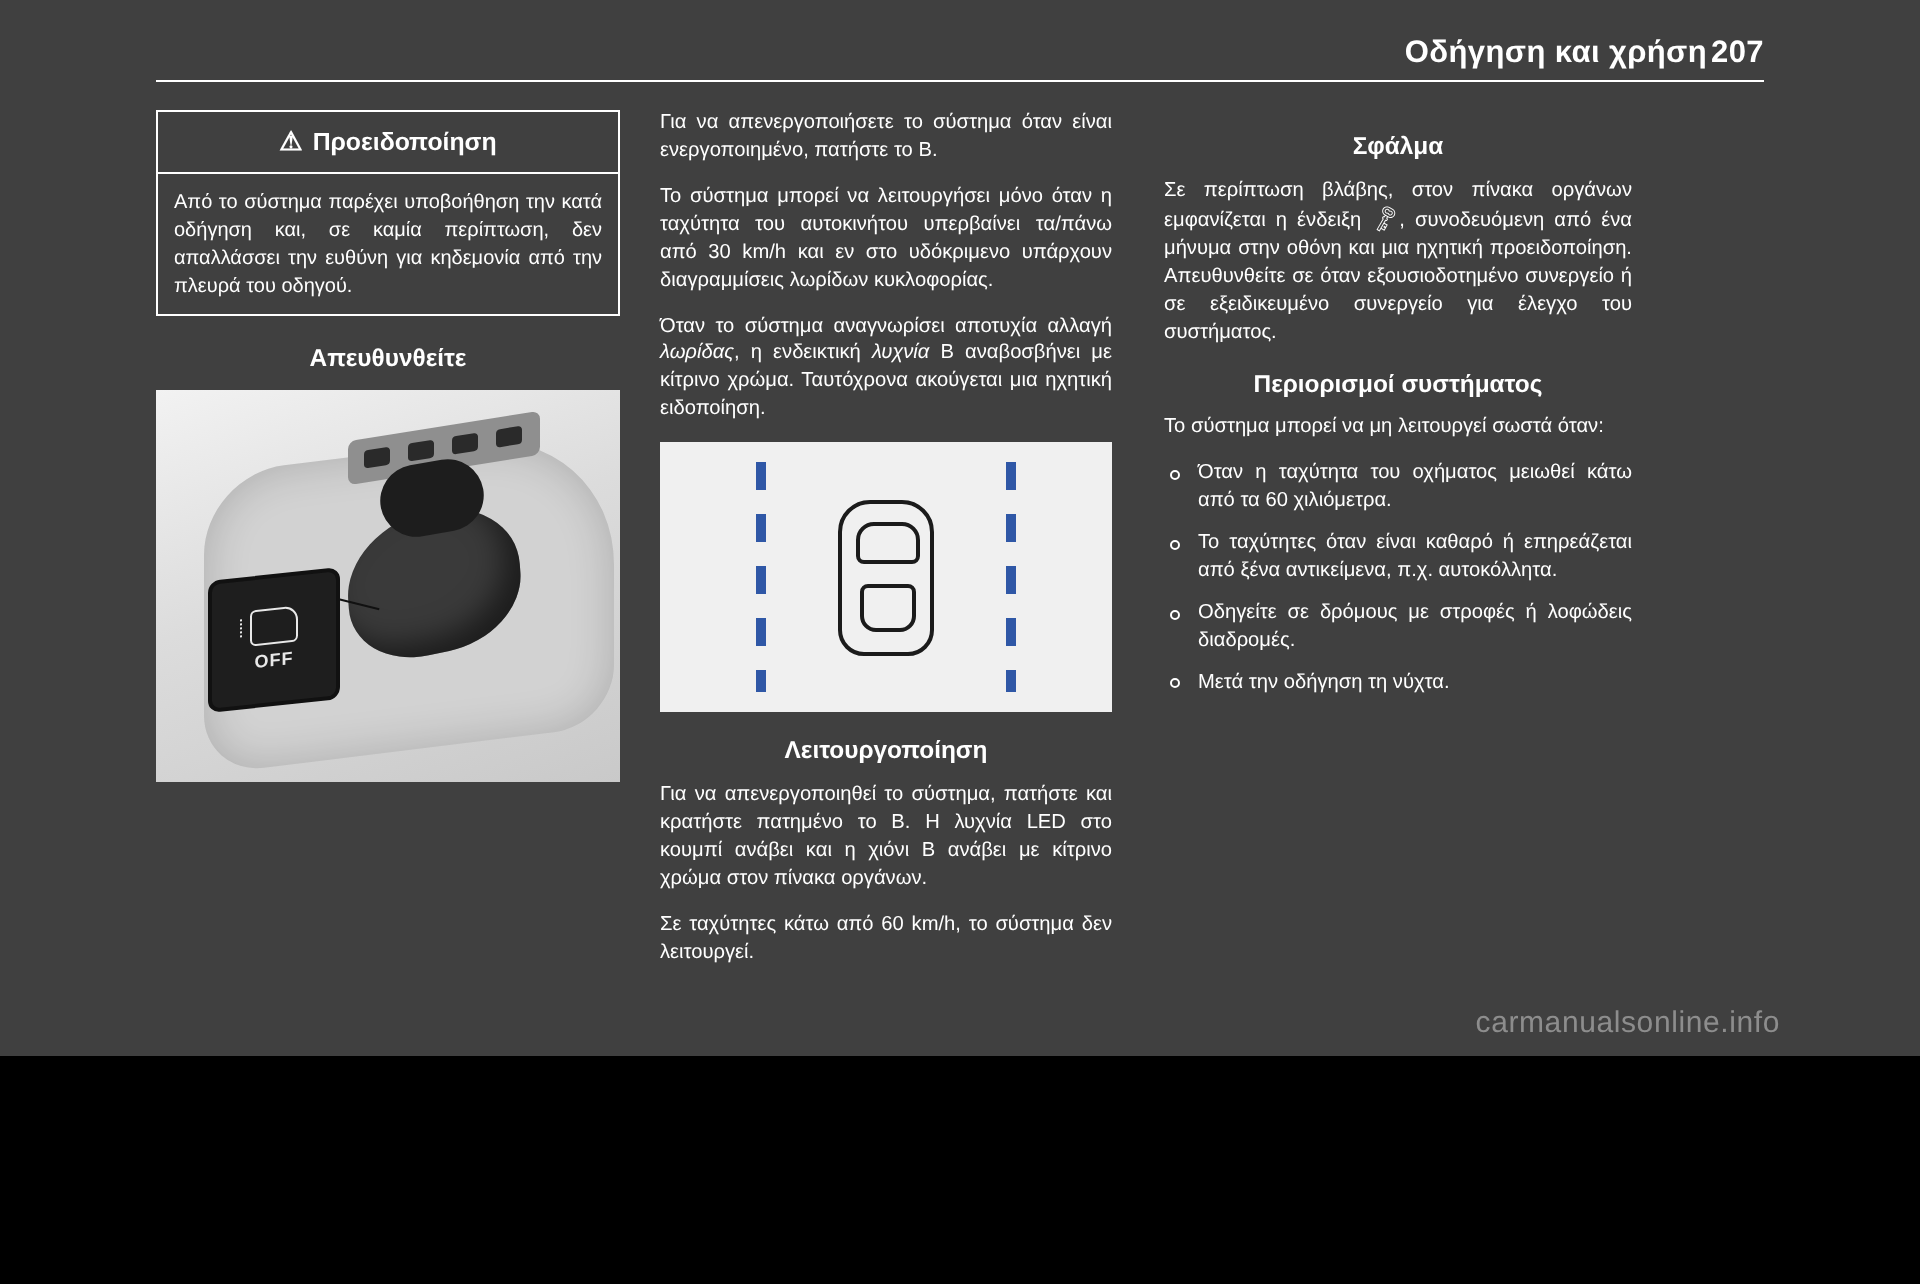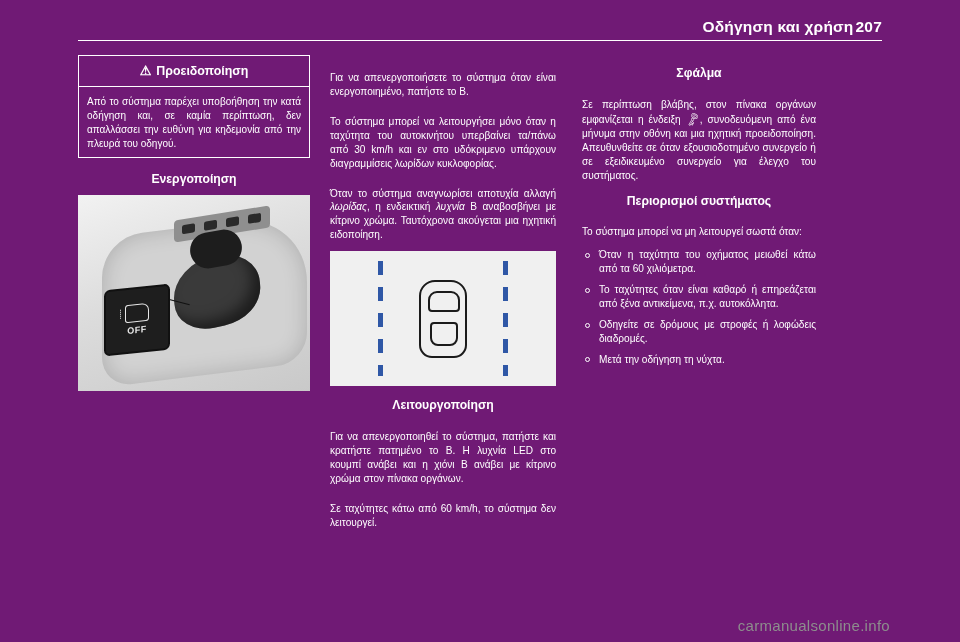--- a/index.html
+++ b/index.html
@@ -9,22 +9,22 @@
   }
   body {
     width: 960px;
     height: 642px;
     overflow: hidden;
     font-family: "Liberation Sans", sans-serif;
   }
   .page {
     position: relative;
     width: 960px;
-    height: 642px;
-    background: #701a75;
+    height: 528px;
+    background: #404040;
     color: #fff;
     box-sizing: border-box;
     padding: 18px 78px 0 78px;
   }
   .header {
     text-align: right;
     font-weight: bold;
     font-size: 15.5px;
     letter-spacing: 0.2px;
     padding-bottom: 4px;
@@ -42,21 +42,21 @@
   .col {
     width: 246px;
     padding-right: 14px;
     box-sizing: border-box;
     font-size: 10.1px;
     line-height: 1.38;
   }
   .col.c2 { padding-left: 6px; }
   .col.c3 { padding-left: 12px; padding-right: 0; }
   p {
-    margin: 16px 0 9px 0;
+    margin: 0 0 9px 0;
     text-align: justify;
     hyphens: auto;
   }
   h2 {
     font-size: 12.2px;
     font-weight: bold;
     margin: 10px 0 7px 0;
     text-align: center;
   }
   .warnbox {
@@ -277,21 +277,21 @@
     <div class="col c1">
 
       <div class="warnbox">
         <div class="title">
           <span class="warn-glyph">⚠</span>
           <span>Προειδοποίηση</span>
         </div>
         <div class="body">Από το σύστημα παρέχει υποβοήθηση την κατά οδήγηση και, σε καμία περίπτωση, δεν απαλλάσσει την ευθύνη για κηδεμονία από την πλευρά του οδηγού.</div>
       </div>
 
-      <h2>Ενεργοποίηση</h2>
+      <h2>Απευθυνθείτε</h2>
 
       <div class="figure">
         <div class="console-bg"></div>
         <div class="console-shape"></div>
         <div class="panel-strip">
           <i style="left:8px"></i>
             <i style="left:30px"></i>
             <i style="left:52px"></i>
             <i style="left:74px"></i>
         </div>

